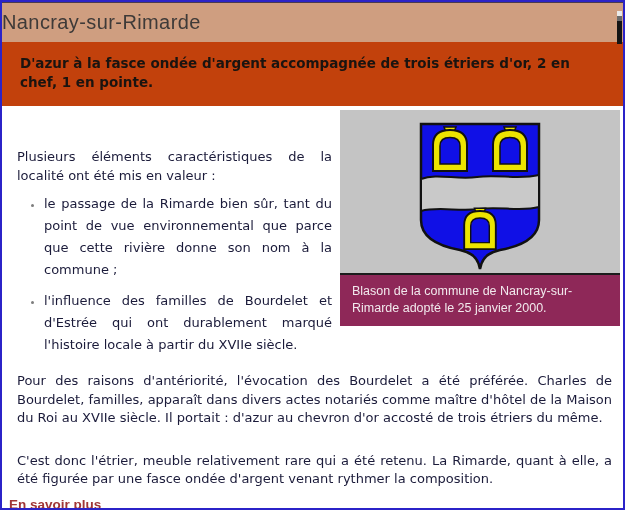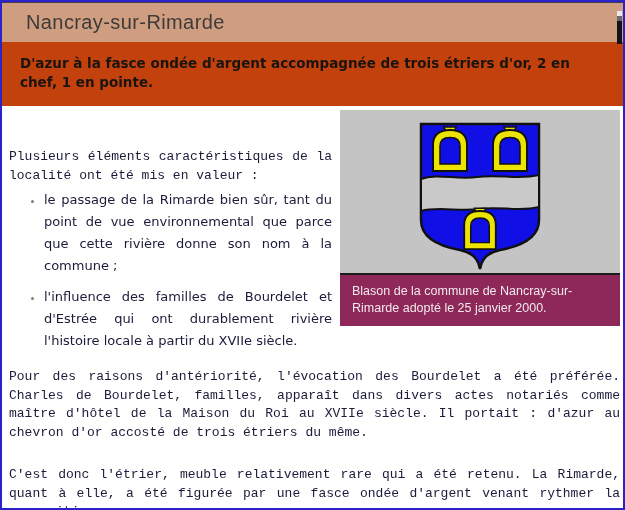--- a/index.html
+++ b/index.html
@@ -14,21 +14,20 @@
     overflow: hidden;
     font-family: "DejaVu Sans", sans-serif;
   }
   
   .header {
     height: 40px;
     background: #cf9e80;
     border-top: 1px solid #4a3a50;
     display: flex;
     align-items: center;
-    padding-left: 24px;
   }
   .header h1 {
     margin: 0;
     font-family: "Liberation Sans", sans-serif;
     font-size: 20px;
     font-weight: 400;
     letter-spacing: 0.4px;
     color: #3e3a38;
   }
   
@@ -65,22 +64,21 @@
     background: #8e2858;
     color: #f2e9ed;
     font-family: "Liberation Sans", sans-serif;
     font-size: 12.5px;
     line-height: 17px;
     padding: 8px 12px 9px;
   }
   .body-p {
     text-align: justify;
     line-height: 18.5px;
-    margin: 0;
-    font-family: Liberation Mono, monospace;
+    margin: 8px;
   }
   .intro       { margin-top: 38px; }
   .p-bourdelet { margin-top: 16px; }
   .p-etrier    { margin-top: 24px; }
   ul.body-list {
     margin: 4px 0 0 0;
     padding-left: 35px;
     list-style: disc;
   }
   ul.body-list li {
@@ -156,21 +154,21 @@
           </g>
         </svg>
       </div>
       <figcaption>Blason de la commune de Nancray-sur-Rimarde adopté le 25 janvier 2000.</figcaption>
     </figure>
 
     <p class="body-p intro">Plusieurs éléments caractéristiques de la localité ont été mis en valeur :</p>
 
     <ul class="body-list">
       <li>le passage de la Rimarde bien sûr, tant du point de vue environnemental que parce que cette rivière donne son nom à la commune ;</li>
-      <li>l'influence des familles de Bourdelet et d'Estrée qui ont durablement rivière l'histoire locale à partir du XVIIe siècle.</li>
+      <li>l'influence des familles de Bourdelet et d'Estrée qui ont durablement marqué l'histoire locale à partir du XVIIe siècle.</li>
     </ul>
 
     <p class="body-p p-bourdelet">Pour des raisons d'antériorité, l'évocation des Bourdelet a été préférée. Charles de Bourdelet, familles, apparaît dans divers actes notariés comme maître d'hôtel de la Maison du Roi au XVIIe siècle. Il portait : d'azur au chevron d'or accosté de trois étriers du même.</p>
 
     <p class="body-p p-etrier">C'est donc l'étrier, meuble relativement rare qui a été retenu. La Rimarde, quant à elle, a été figurée par une fasce ondée d'argent venant rythmer la composition.</p>
 
     <h3 class="more-heading">En savoir plus</h3>
 
 
   </div>

